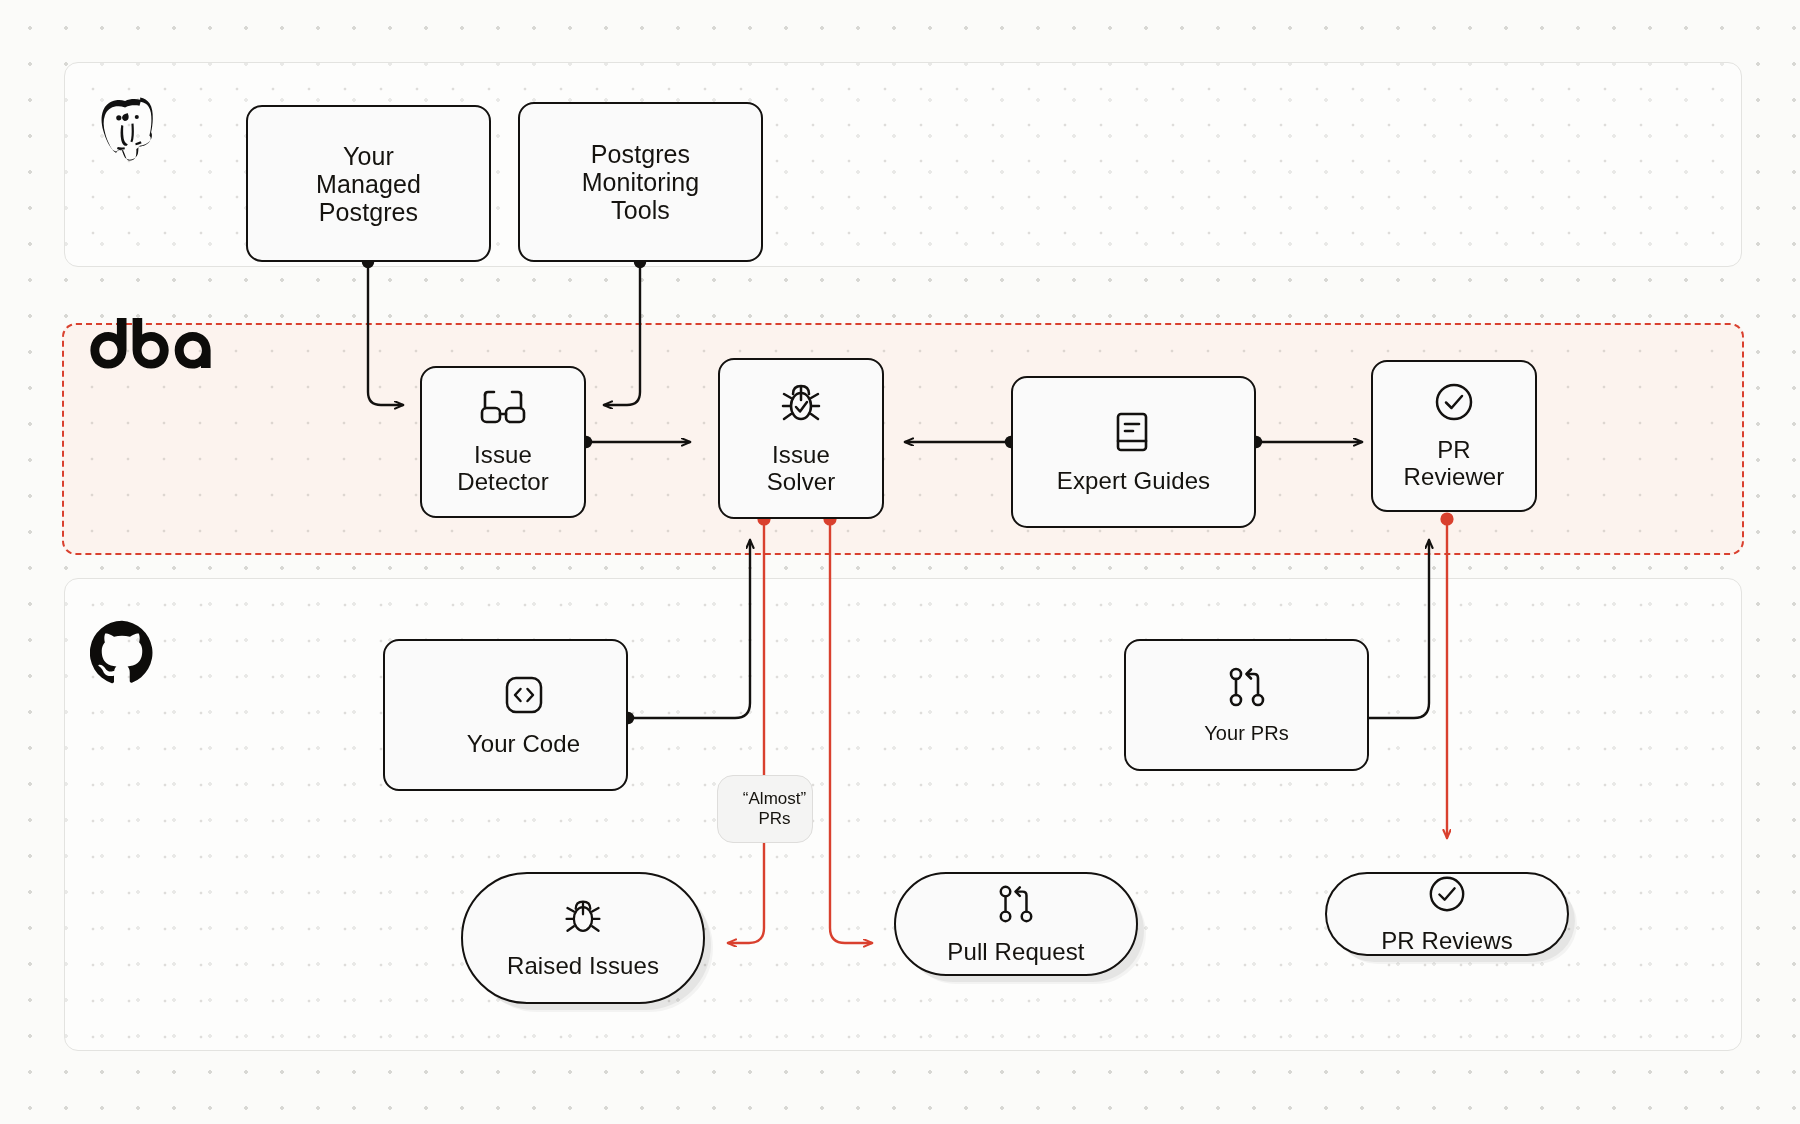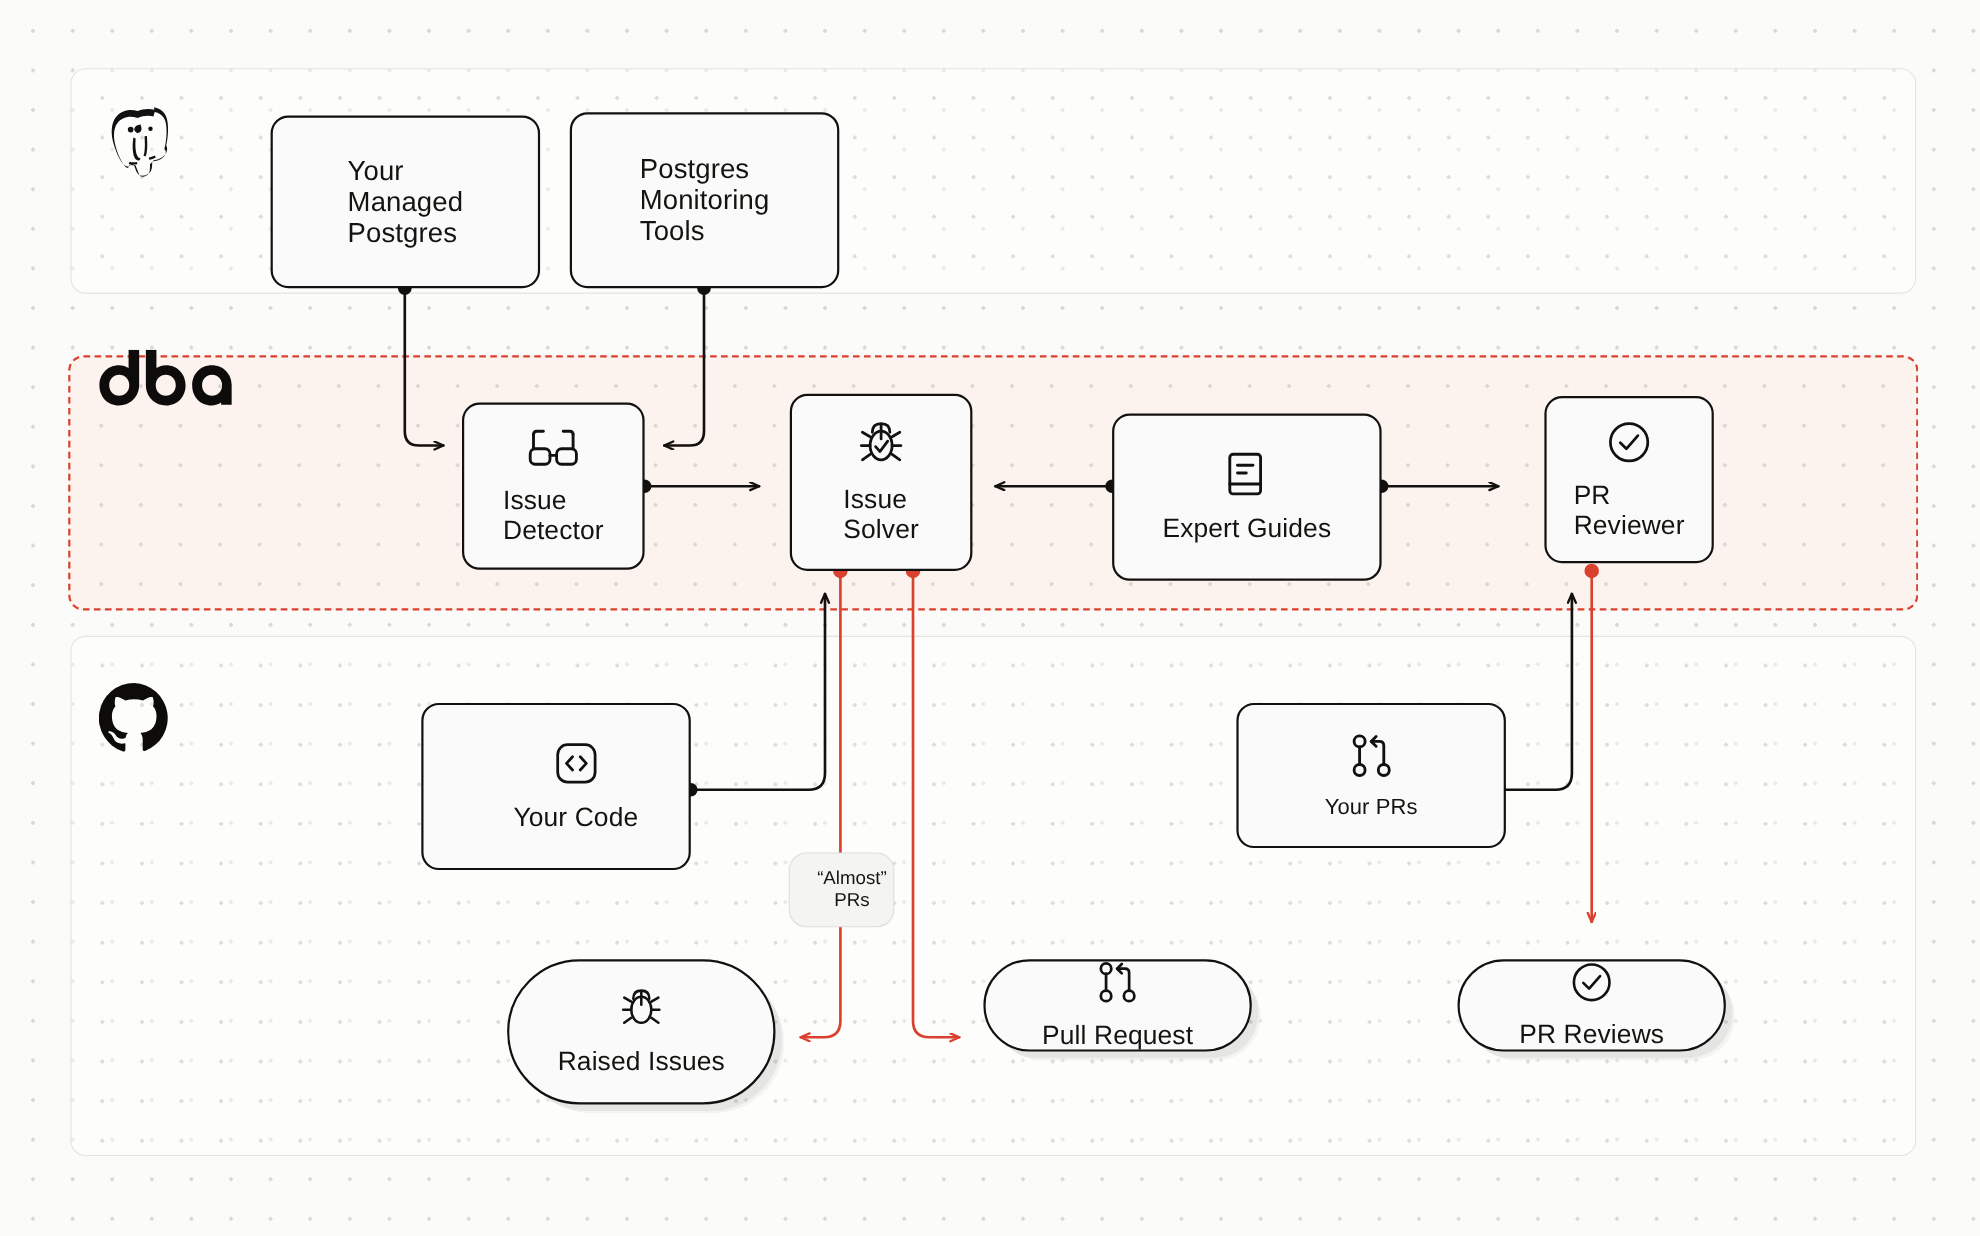--- a/index.html
+++ b/index.html
@@ -37,20 +37,21 @@
   .glogo{position:absolute;}
 
   
   .node{
     position:absolute;box-sizing:border-box;
     background:#fafafa;
     border:2.4px solid #13110f;
     border-radius:16px;
     display:flex;flex-direction:column;align-items:center;justify-content:center;
     color:#15130f;
+    text-align:center;
     letter-spacing:.1px;
   }
   .node .label{line-height:1.12;}
   .node.pill{
     border-radius:999px;
     box-shadow:7px 7px 0 -1px rgba(0,0,0,.055), 10px 10px 0 -2px rgba(0,0,0,.04);
   }
   .node .ico{display:block;margin-bottom:8px;}
 
   .chip{
@@ -212,21 +213,21 @@
     <svg width="36" height="44" viewBox="0 0 36 44" fill="none" stroke="#13110f" stroke-width="2.6" stroke-linecap="round" stroke-linejoin="round">
       <path d="M5 4 h22 a3 3 0 0 1 3 3 v30 a3 3 0 0 1 -3 3 h-22 a3 3 0 0 1 -3 -3 v-30 a3 3 0 0 1 3 -3 z"></path>
       <path d="M9 14 h14"></path>
         <path d="M9 21 h8"></path>
       <path d="M2 31 h28"></path>
     </svg>
   </span>
   <div class="label">Expert Guides</div>
 </div>
 
-<div class="node" style="left:1404px;top:360px;width:154px;height:152px;font-size:24px;">
+<div class="node" style="left:1371px;top:360px;width:166px;height:152px;font-size:24px;">
   <span class="ico">
     <svg width="42" height="42" viewBox="0 0 42 42" fill="none" stroke="#13110f" stroke-width="2.5" stroke-linecap="round" stroke-linejoin="round">
       <circle cx="21" cy="21" r="17"></circle>
       <path d="M13 21.5 L18.5 27 L29 15"></path>
     </svg>
   </span>
   <div class="label" style="white-space:pre-line;">PR
 Reviewer</div>
 </div>
 
@@ -270,21 +271,21 @@
         <path d="M13 23 L5 23"></path>
         <path d="M13 31 L6 36"></path>
       <path d="M33 15 L40 11"></path>
         <path d="M33 23 L41 23"></path>
         <path d="M33 31 L40 36"></path>
     </svg>
   </span>
   <div class="label">Raised Issues</div>
 </div>
 
-<div class="node pill" style="left:894px;top:872px;width:244px;height:84px;font-size:24px;">
+<div class="node pill" style="left:894px;top:872px;width:244px;height:104px;font-size:24px;">
   <span class="ico">
     <svg width="40" height="42" viewBox="0 0 42 44" fill="none" stroke="#13110f" stroke-width="2.6" stroke-linecap="round" stroke-linejoin="round">
       <circle cx="10" cy="9" r="5"></circle>
       <circle cx="10" cy="35" r="5"></circle>
       <path d="M10 14 L10 30"></path>
       <circle cx="32" cy="35" r="5"></circle>
       <path d="M32 30 L32 13 Q32 9 28 9 L21 9"></path>
       <path d="M25 4.5 L20.5 9 L25 13.5"></path>
     </svg>
   </span>

